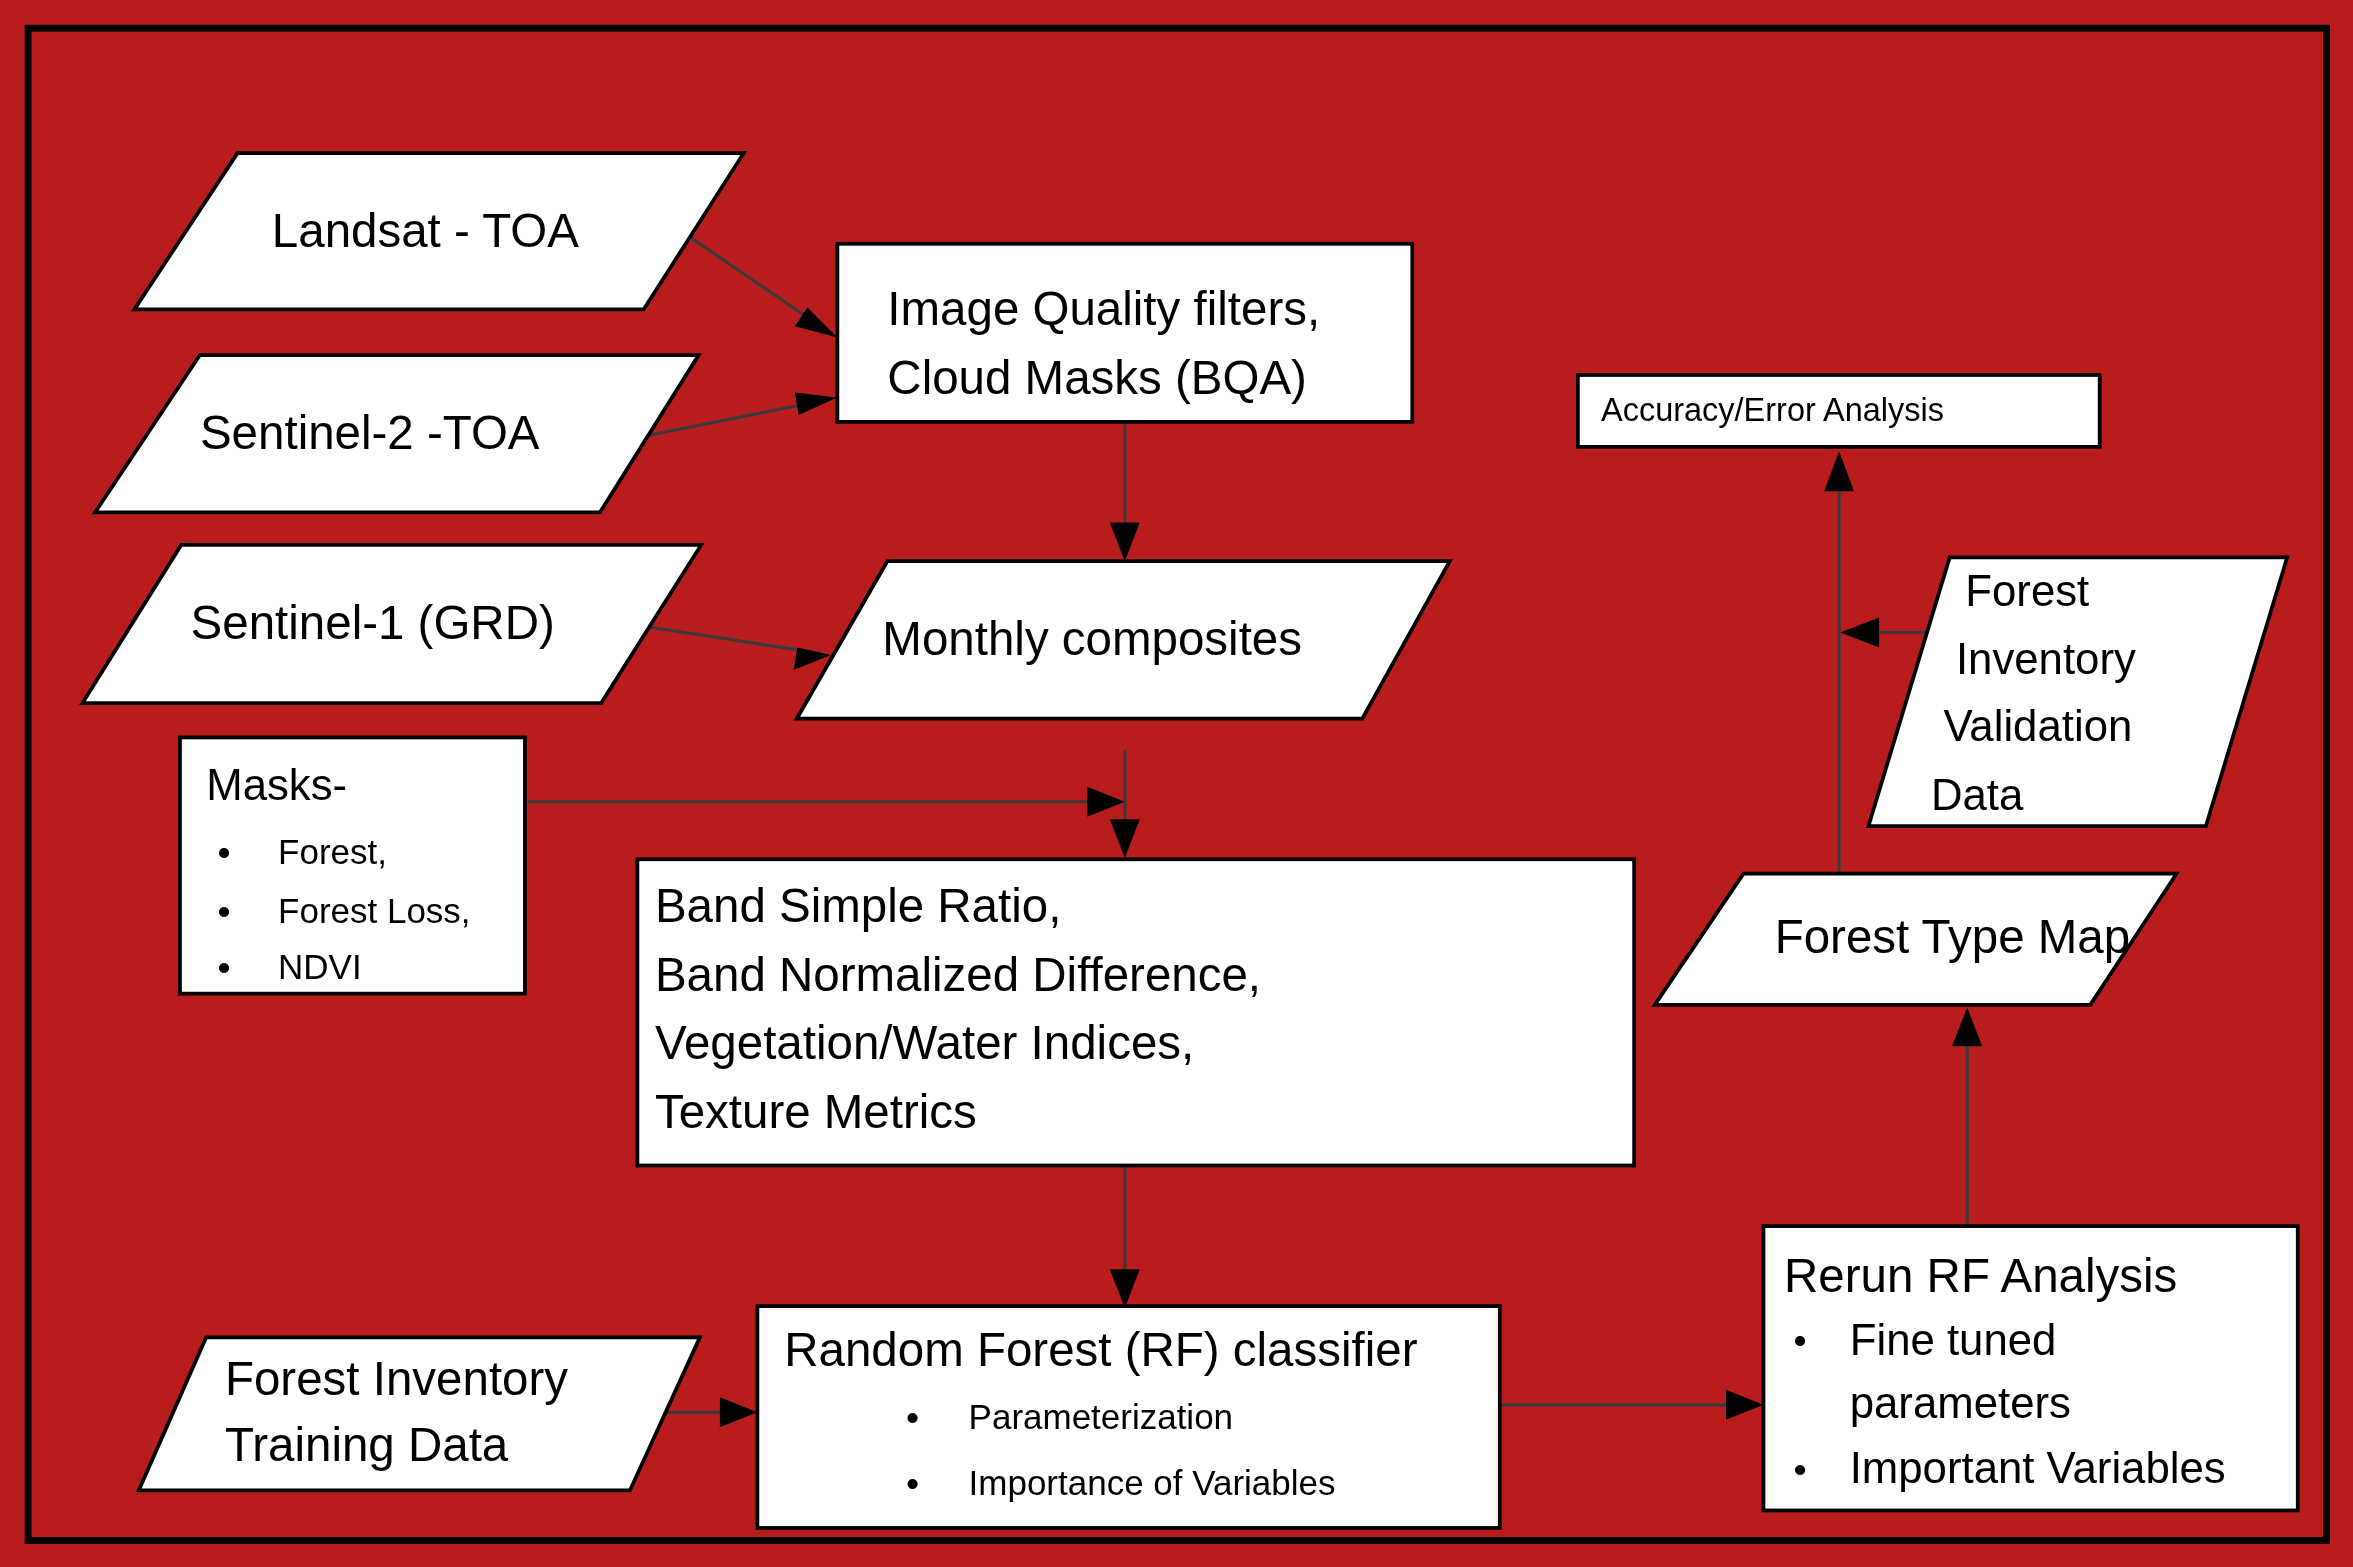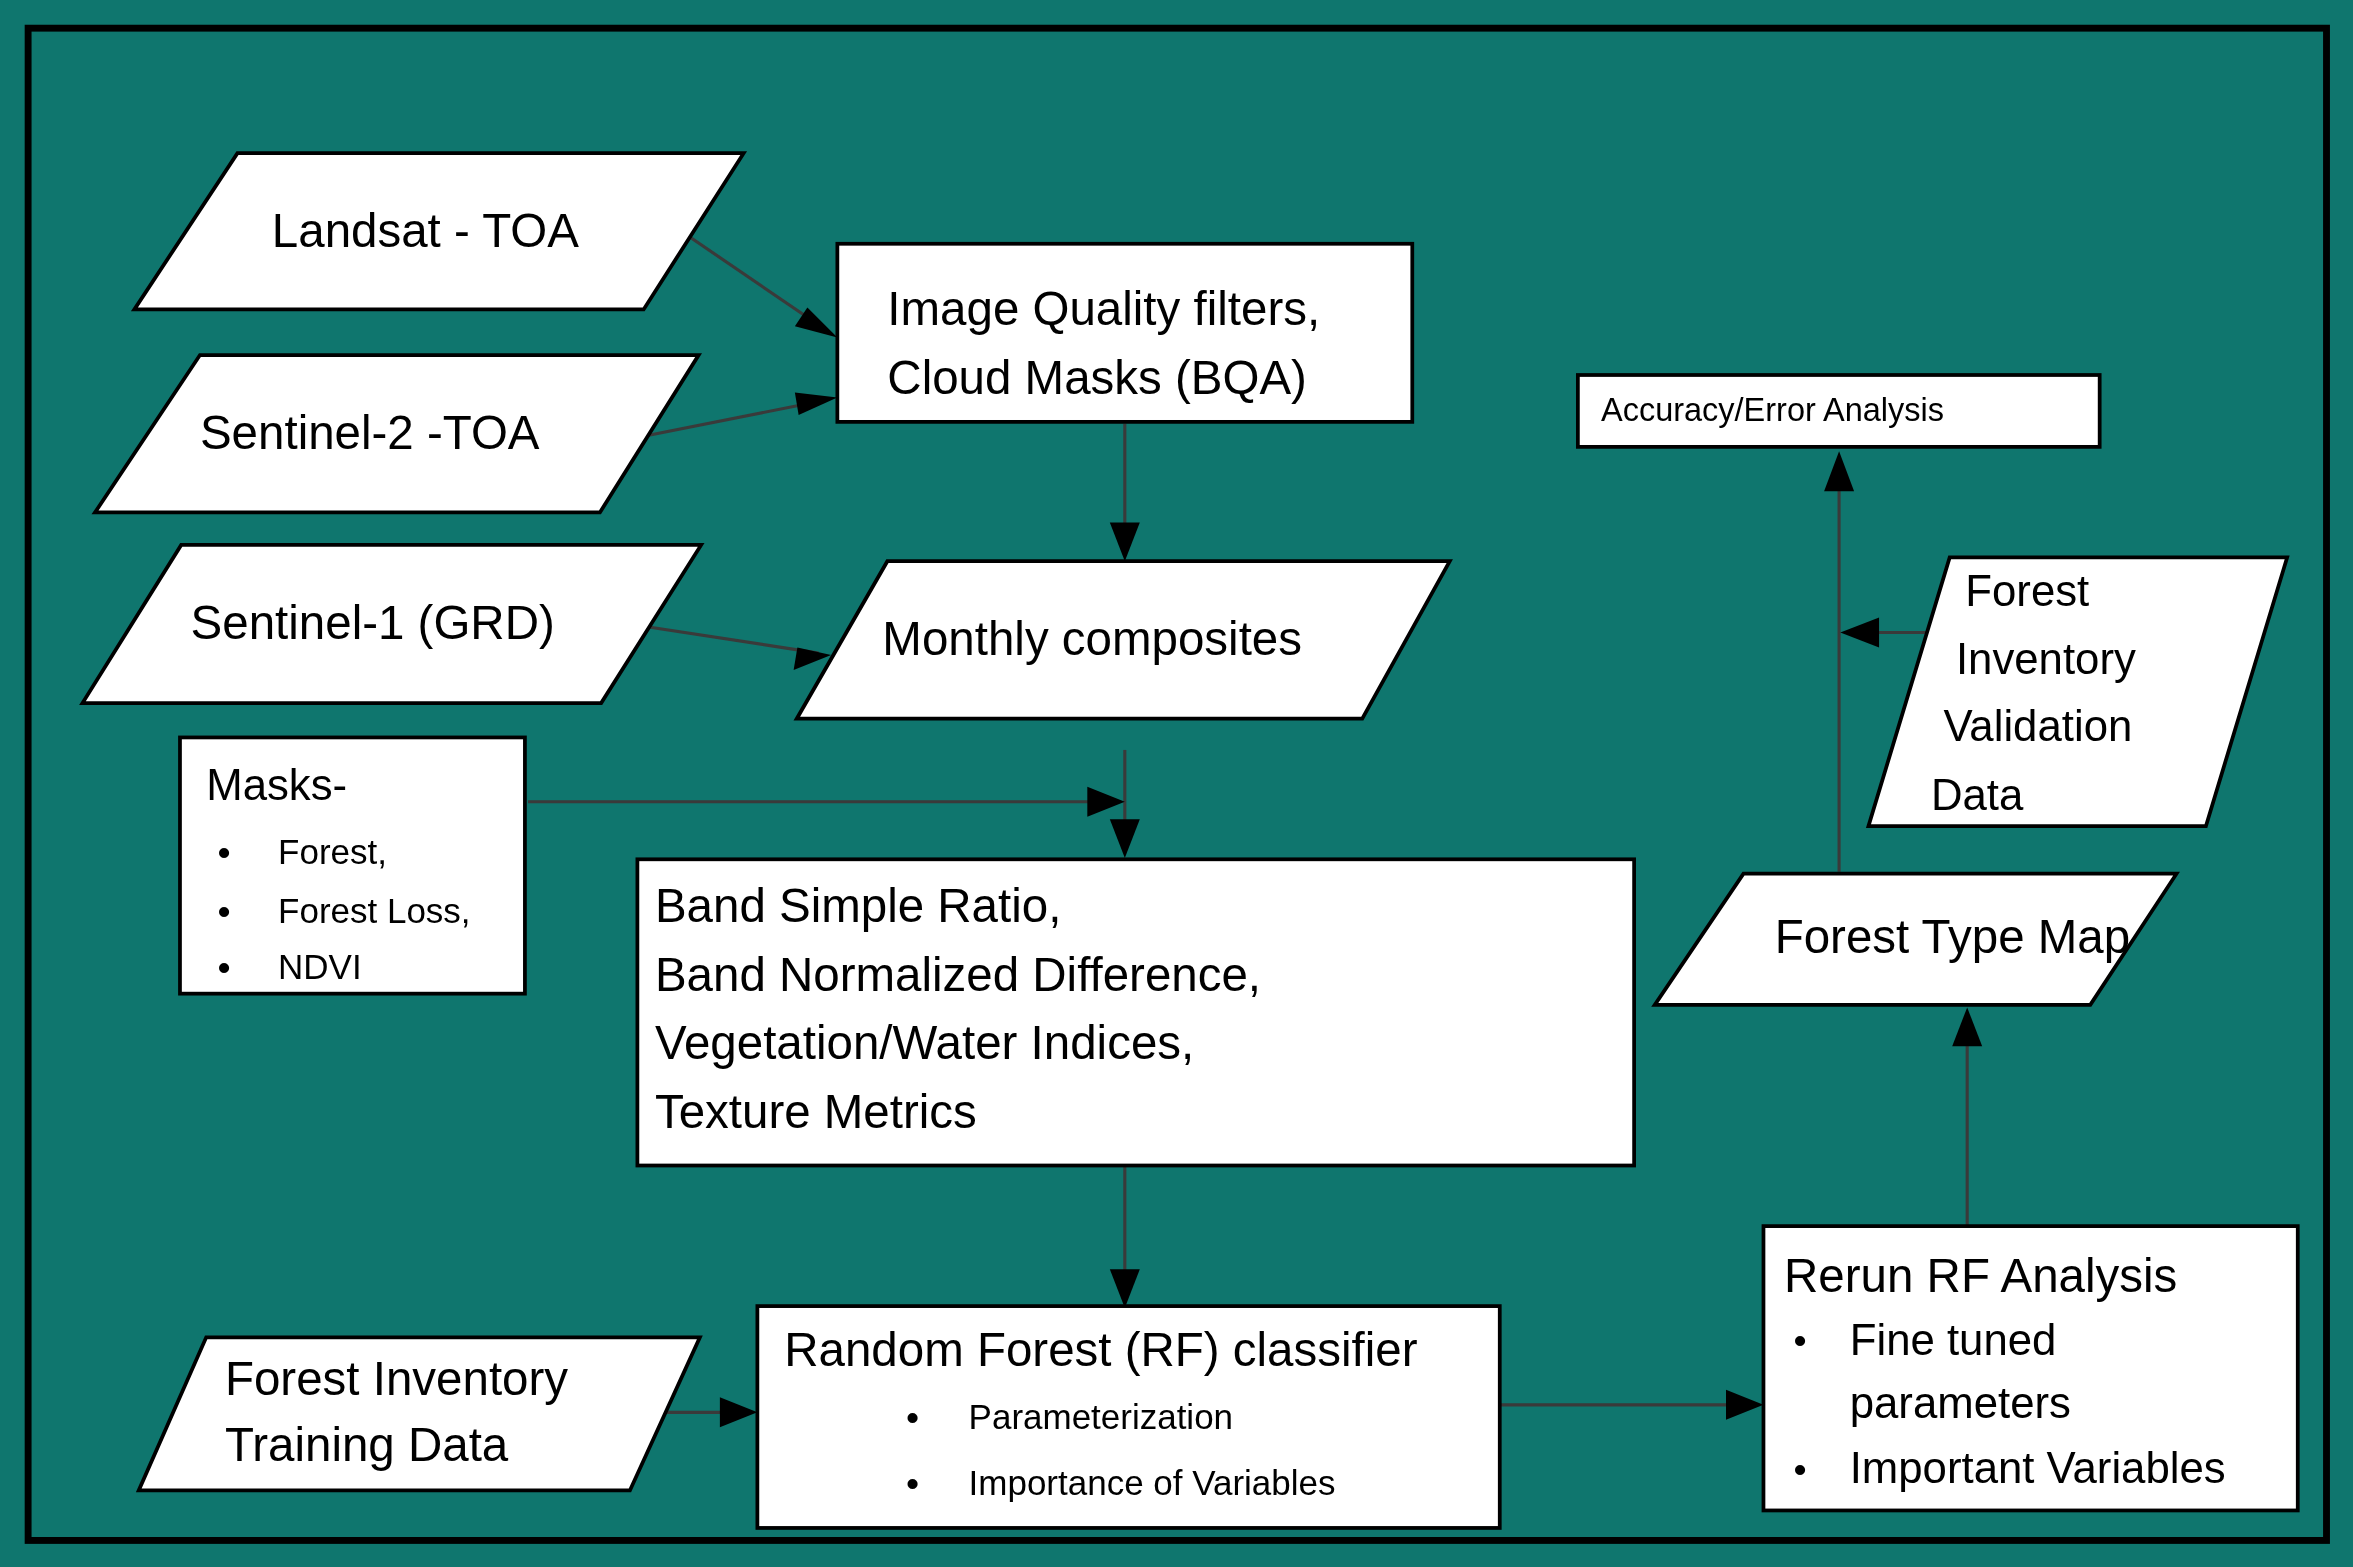--- a/index.html
+++ b/index.html
@@ -10,21 +10,21 @@
   body {
     width: 2354px;
     height: 1568px;
     font-family: "Liberation Sans", sans-serif;
     overflow: hidden;
   }
   #flowchart-root {
     position: relative;
     width: 2354px;
     height: 1568px;
-    background: #0f766e;
+    background: #b91c1c;
   }
   svg.diagram {
     display: block;
     width: 2354px;
     height: 1568px;
   }
   .shape-outline {
     fill: #ffffff;
     stroke: #000000;
     stroke-width: 6;

